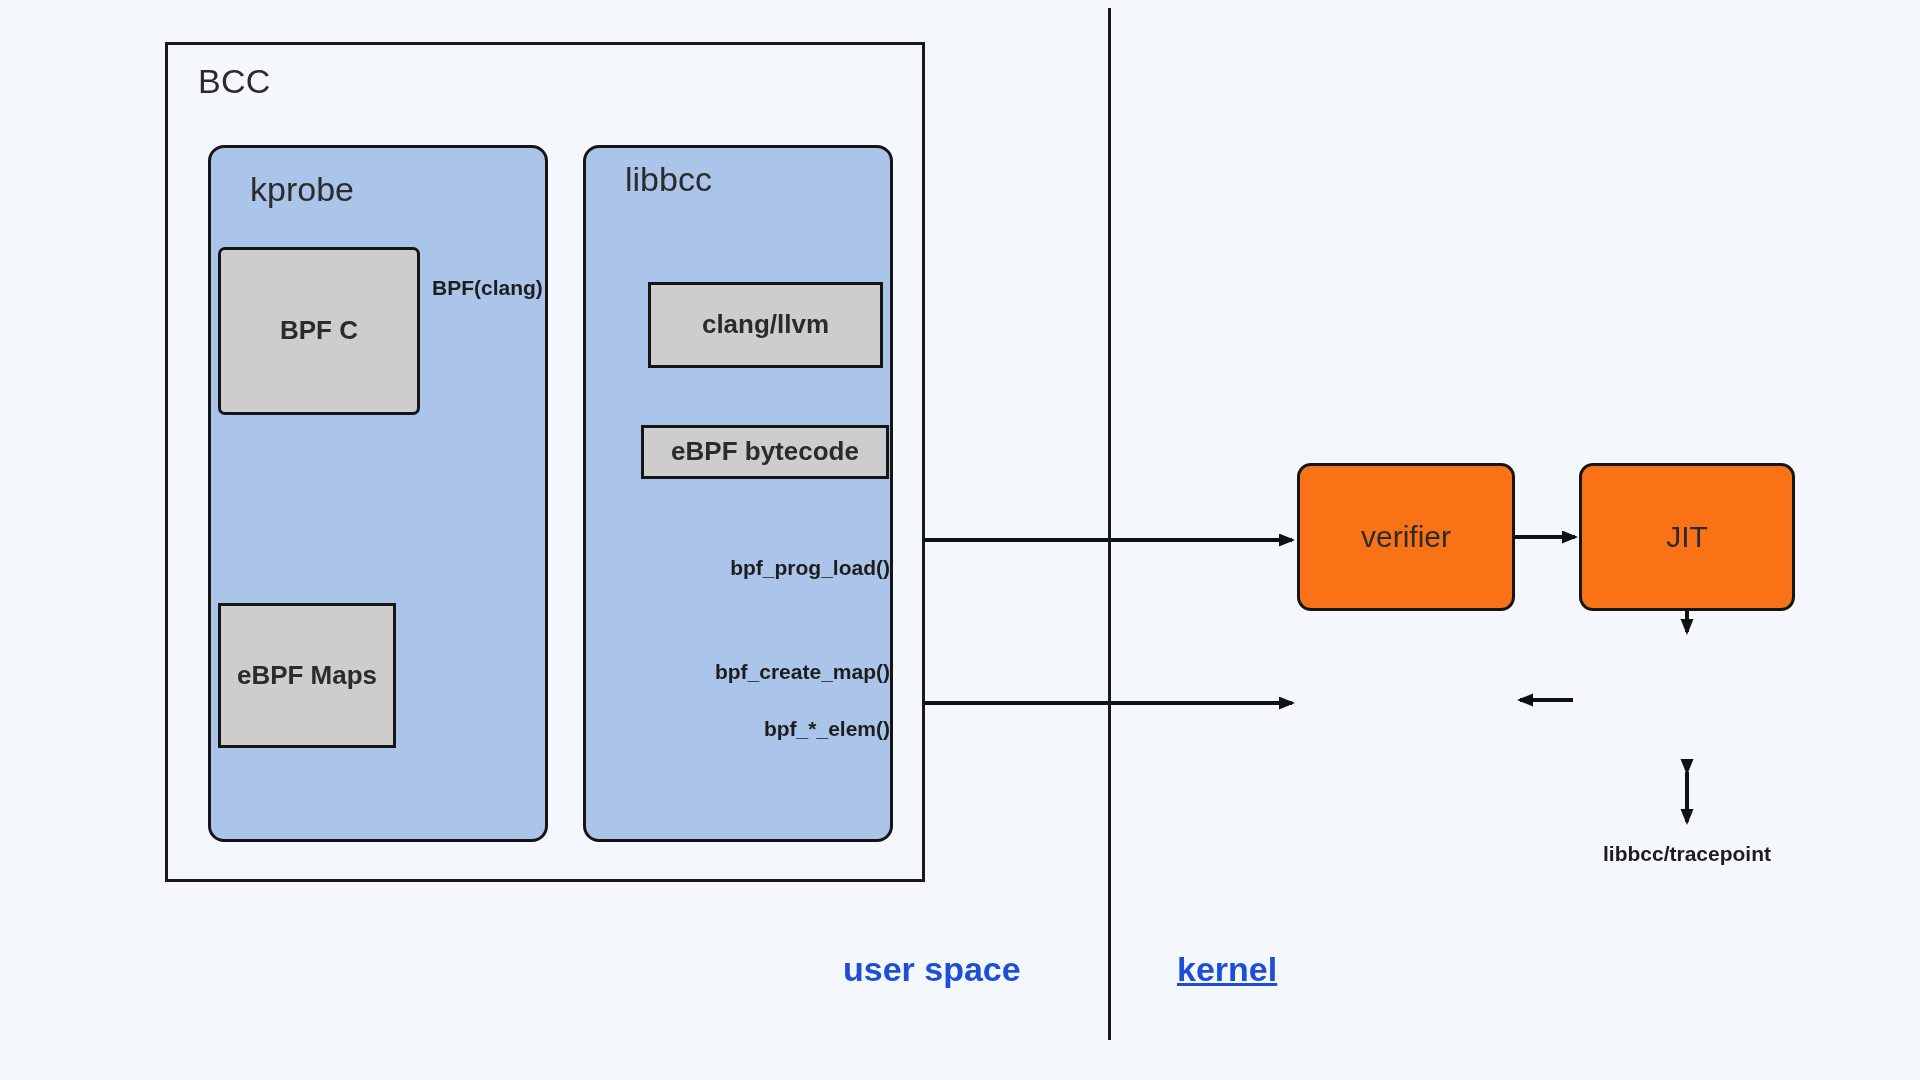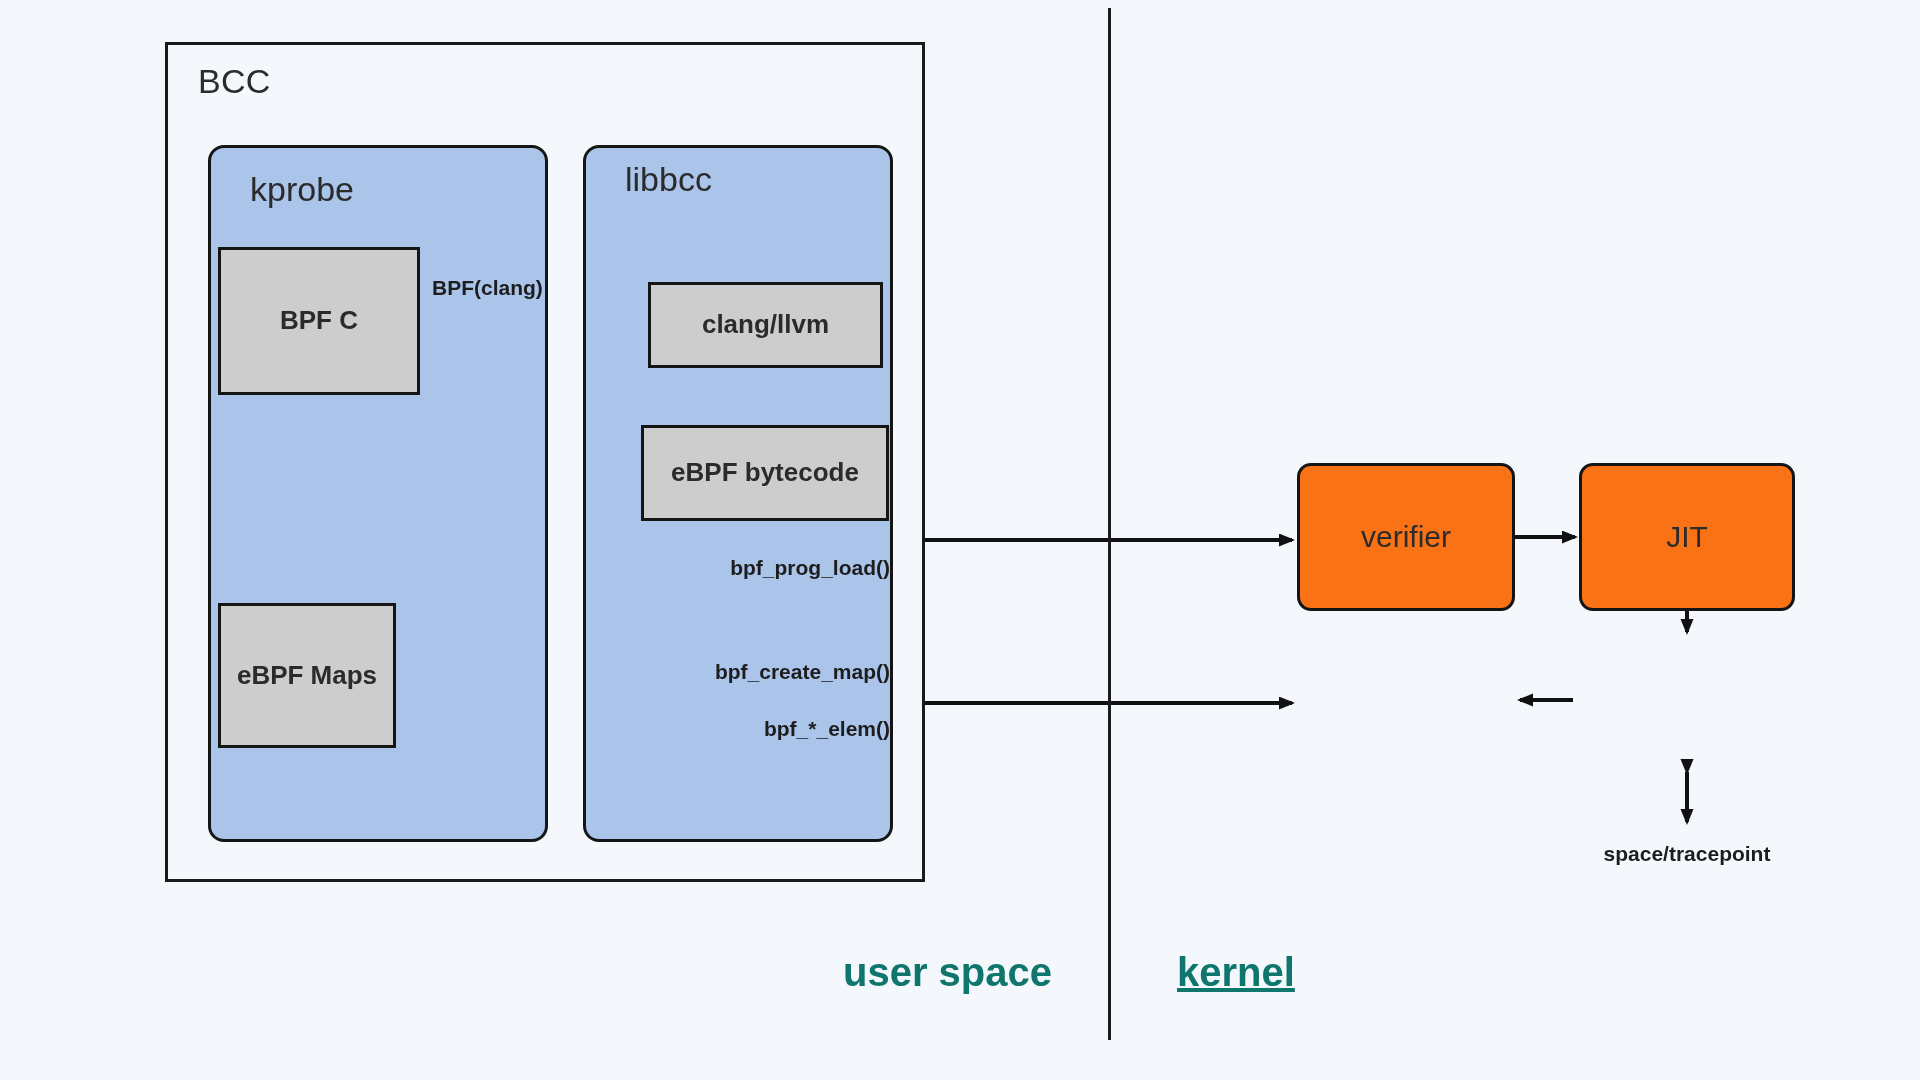--- a/index.html
+++ b/index.html
@@ -76,23 +76,23 @@
     font-size: 21px;
     font-weight: bold;
     color: #1d1d1d;
     white-space: nowrap;
   }
   .edge-label.center { text-align: center; }
   .edge-label.right  { text-align: right; }
 
   
   .zone-label {
-    font-size: 40px;
+    font-size: 34px;
     font-weight: bold;
-    color: #0f766e;
+    color: #1d4ed8;
     white-space: nowrap;
   }
 
   
   .divider {
     background: #1a1a1a;
     width: 3px;
   }
 
   svg.lines {
@@ -137,46 +137,46 @@
     <path d="M 1687 772 L 1687 822" stroke="#111111" stroke-width="4" fill="none" marker-end="url(#arrowBig)" marker-start="url(#arrowBig)"></path>
   </svg>
 
   <div class="abs bcc-box" style="left:165px; top:42px; width:760px; height:840px;"></div>
 
   <div class="abs bcc-title" style="left:198px; top:62px;">BCC</div>
 
   <div class="abs group-box" style="left:208px; top:145px; width:340px; height:697px;"></div>
   <div class="abs group-title" style="left:250px; top:170px;">kprobe</div>
 
-  <div class="abs gray-box" style="left:218px; top:247px; width:202px; height:148px;">BPF C</div>
+  <div class="abs gray-box" style="left:218px; top:247px; width:202px; height:168px;border-radius:7px;">BPF C</div>
 
   <div class="abs gray-box" style="left:218px; top:603px; width:178px; height:145px;">eBPF Maps</div>
 
   <div class="abs group-box" style="left:583px; top:145px; width:310px; height:697px;"></div>
   <div class="abs group-title" style="left:625px; top:160px;">libbcc</div>
 
   <div class="abs gray-box" style="left:648px; top:282px; width:235px; height:86px;">clang/llvm</div>
 
-  <div class="abs gray-box" style="left:641px; top:425px; width:248px; height:96px;">eBPF bytecode</div>
+  <div class="abs gray-box" style="left:641px; top:425px; width:248px; height:54px;">eBPF bytecode</div>
 
   <div class="abs edge-label" style="left:432px; top:276px;">BPF(clang)</div>
 
   <div class="abs edge-label right" style="left:560px; top:556px; width:330px;">bpf_prog_load()</div>
 
   <div class="abs edge-label right" style="left:560px; top:660px; width:330px;">bpf_create_map()</div>
 
   <div class="abs edge-label right" style="left:560px; top:717px; width:330px;">bpf_*_elem()</div>
 
   <div class="abs divider" style="left:1108px; top:8px; height:1032px;"></div>
 
   <div class="abs kbox" style="left:1297px; top:463px; width:218px; height:148px;">verifier</div>
 
   <div class="abs kbox" style="left:1579px; top:463px; width:216px; height:148px;">JIT</div>
 
 
 
-  <div class="abs edge-label center" style="left:1537px; top:842px; width:300px;">space/tracepoint</div>
+  <div class="abs edge-label center" style="left:1537px; top:842px; width:300px;">libbcc/tracepoint</div>
 
   <div class="abs zone-label" style="left:843px; top:950px;">user space</div>
 
   <div class="abs zone-label" style="left:1177px; top:950px;text-decoration:underline;">kernel</div>
 
 </div>
 
 </body></html>

